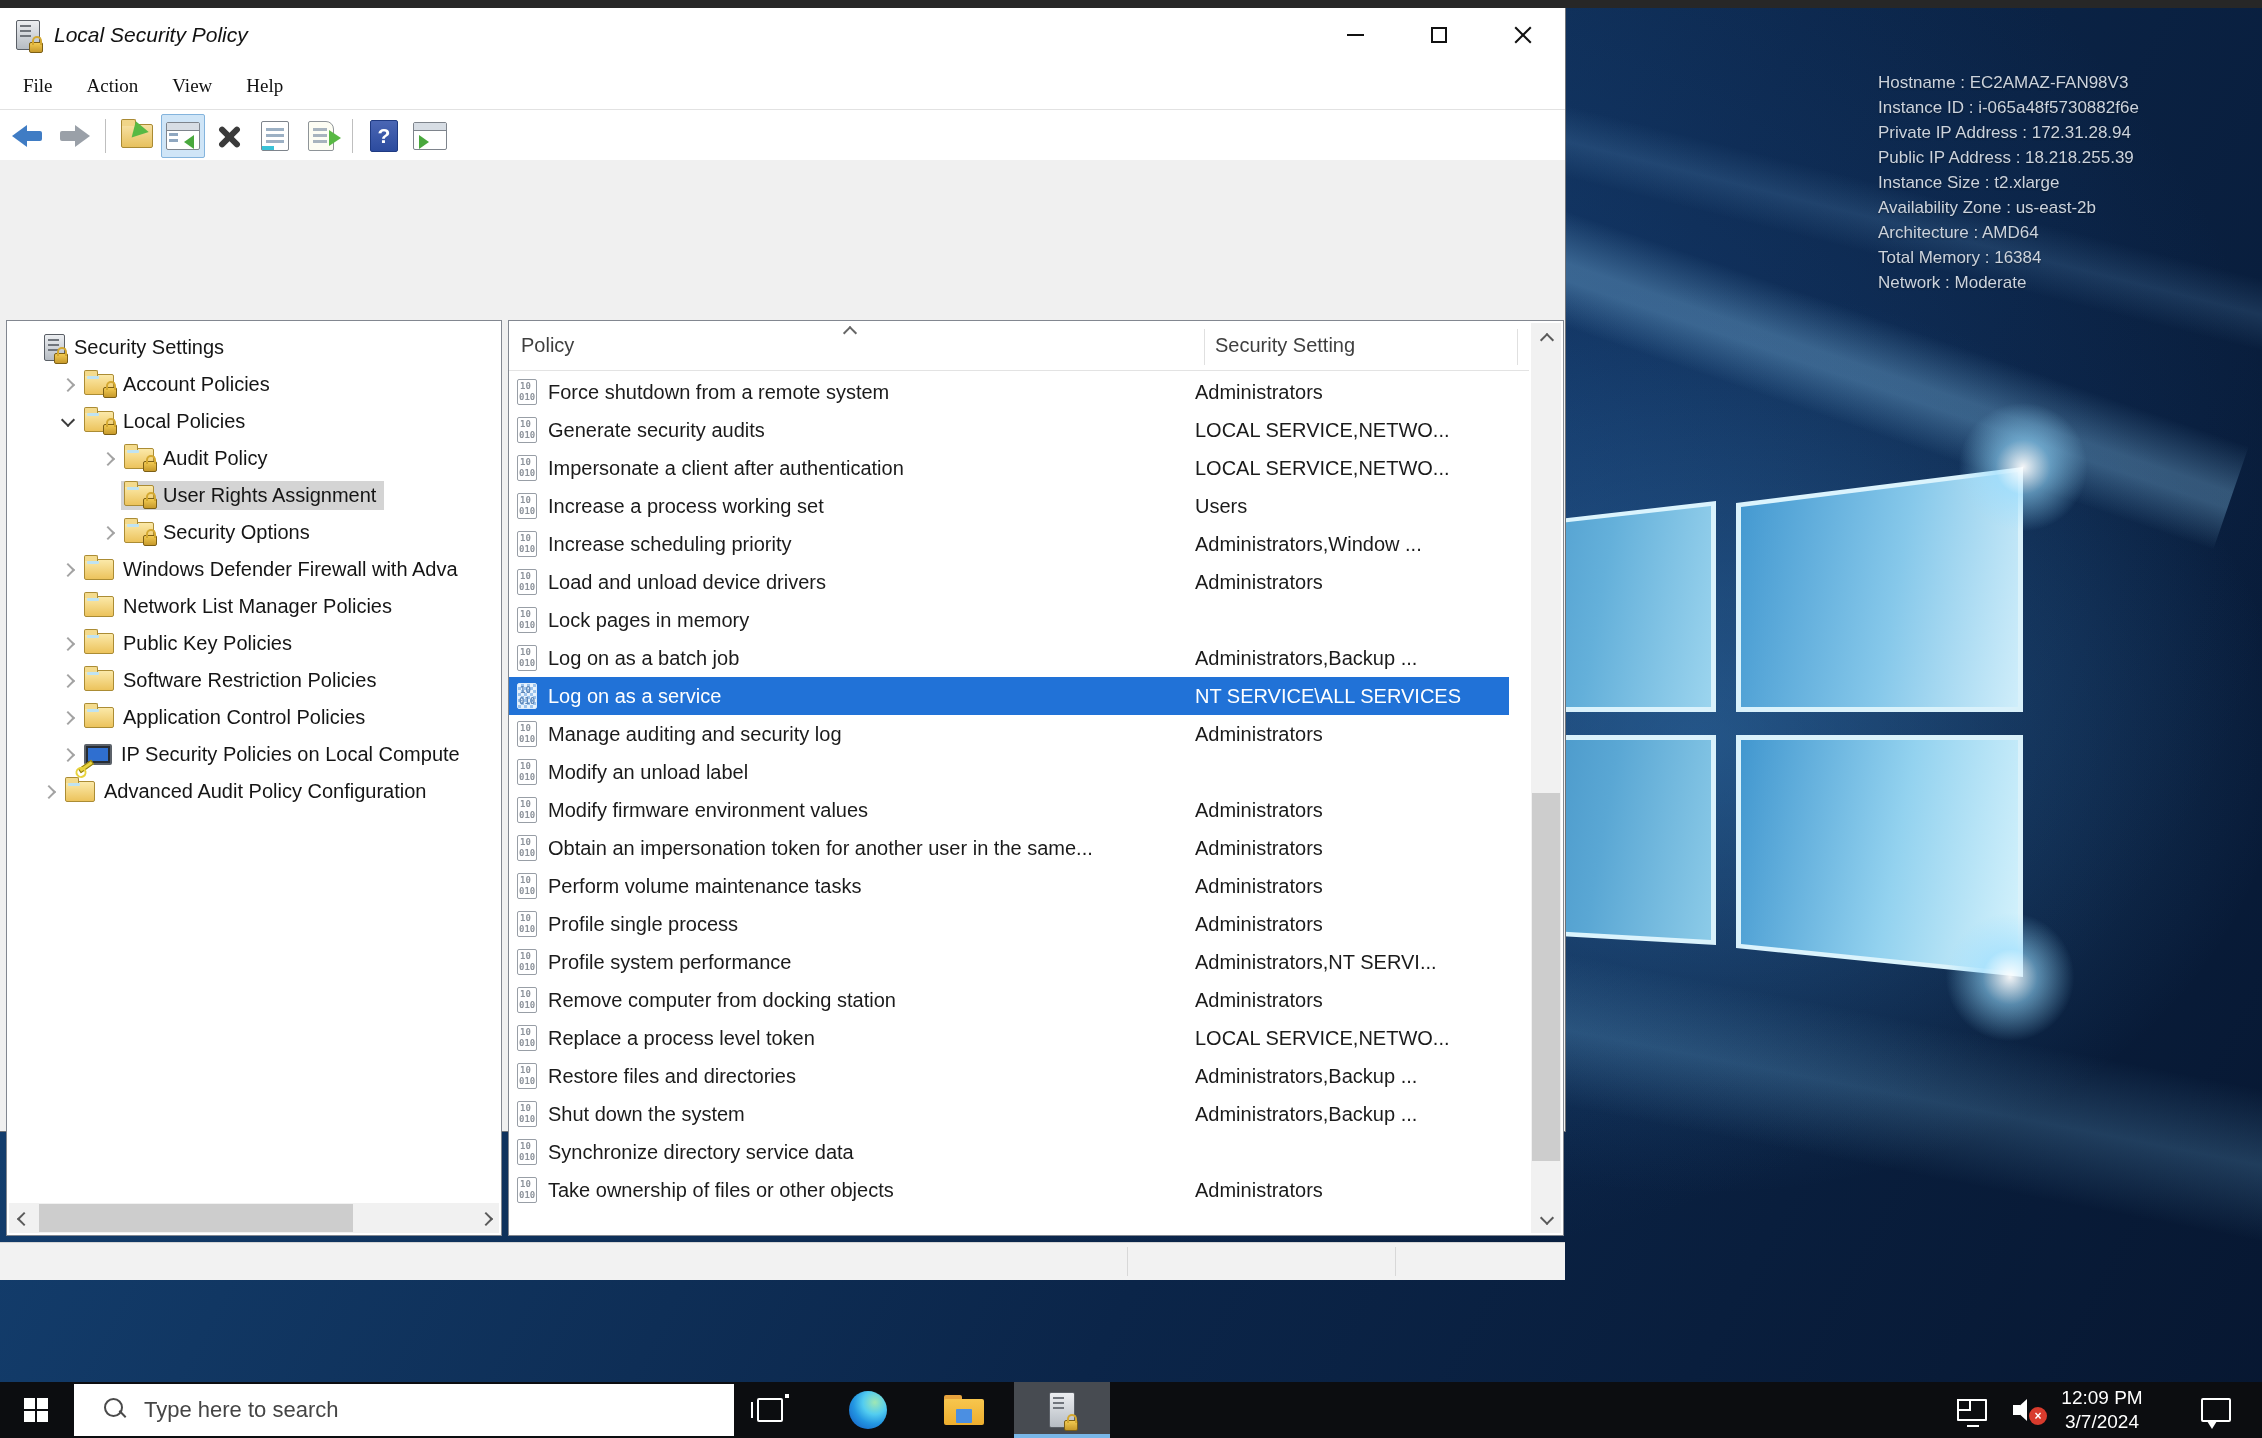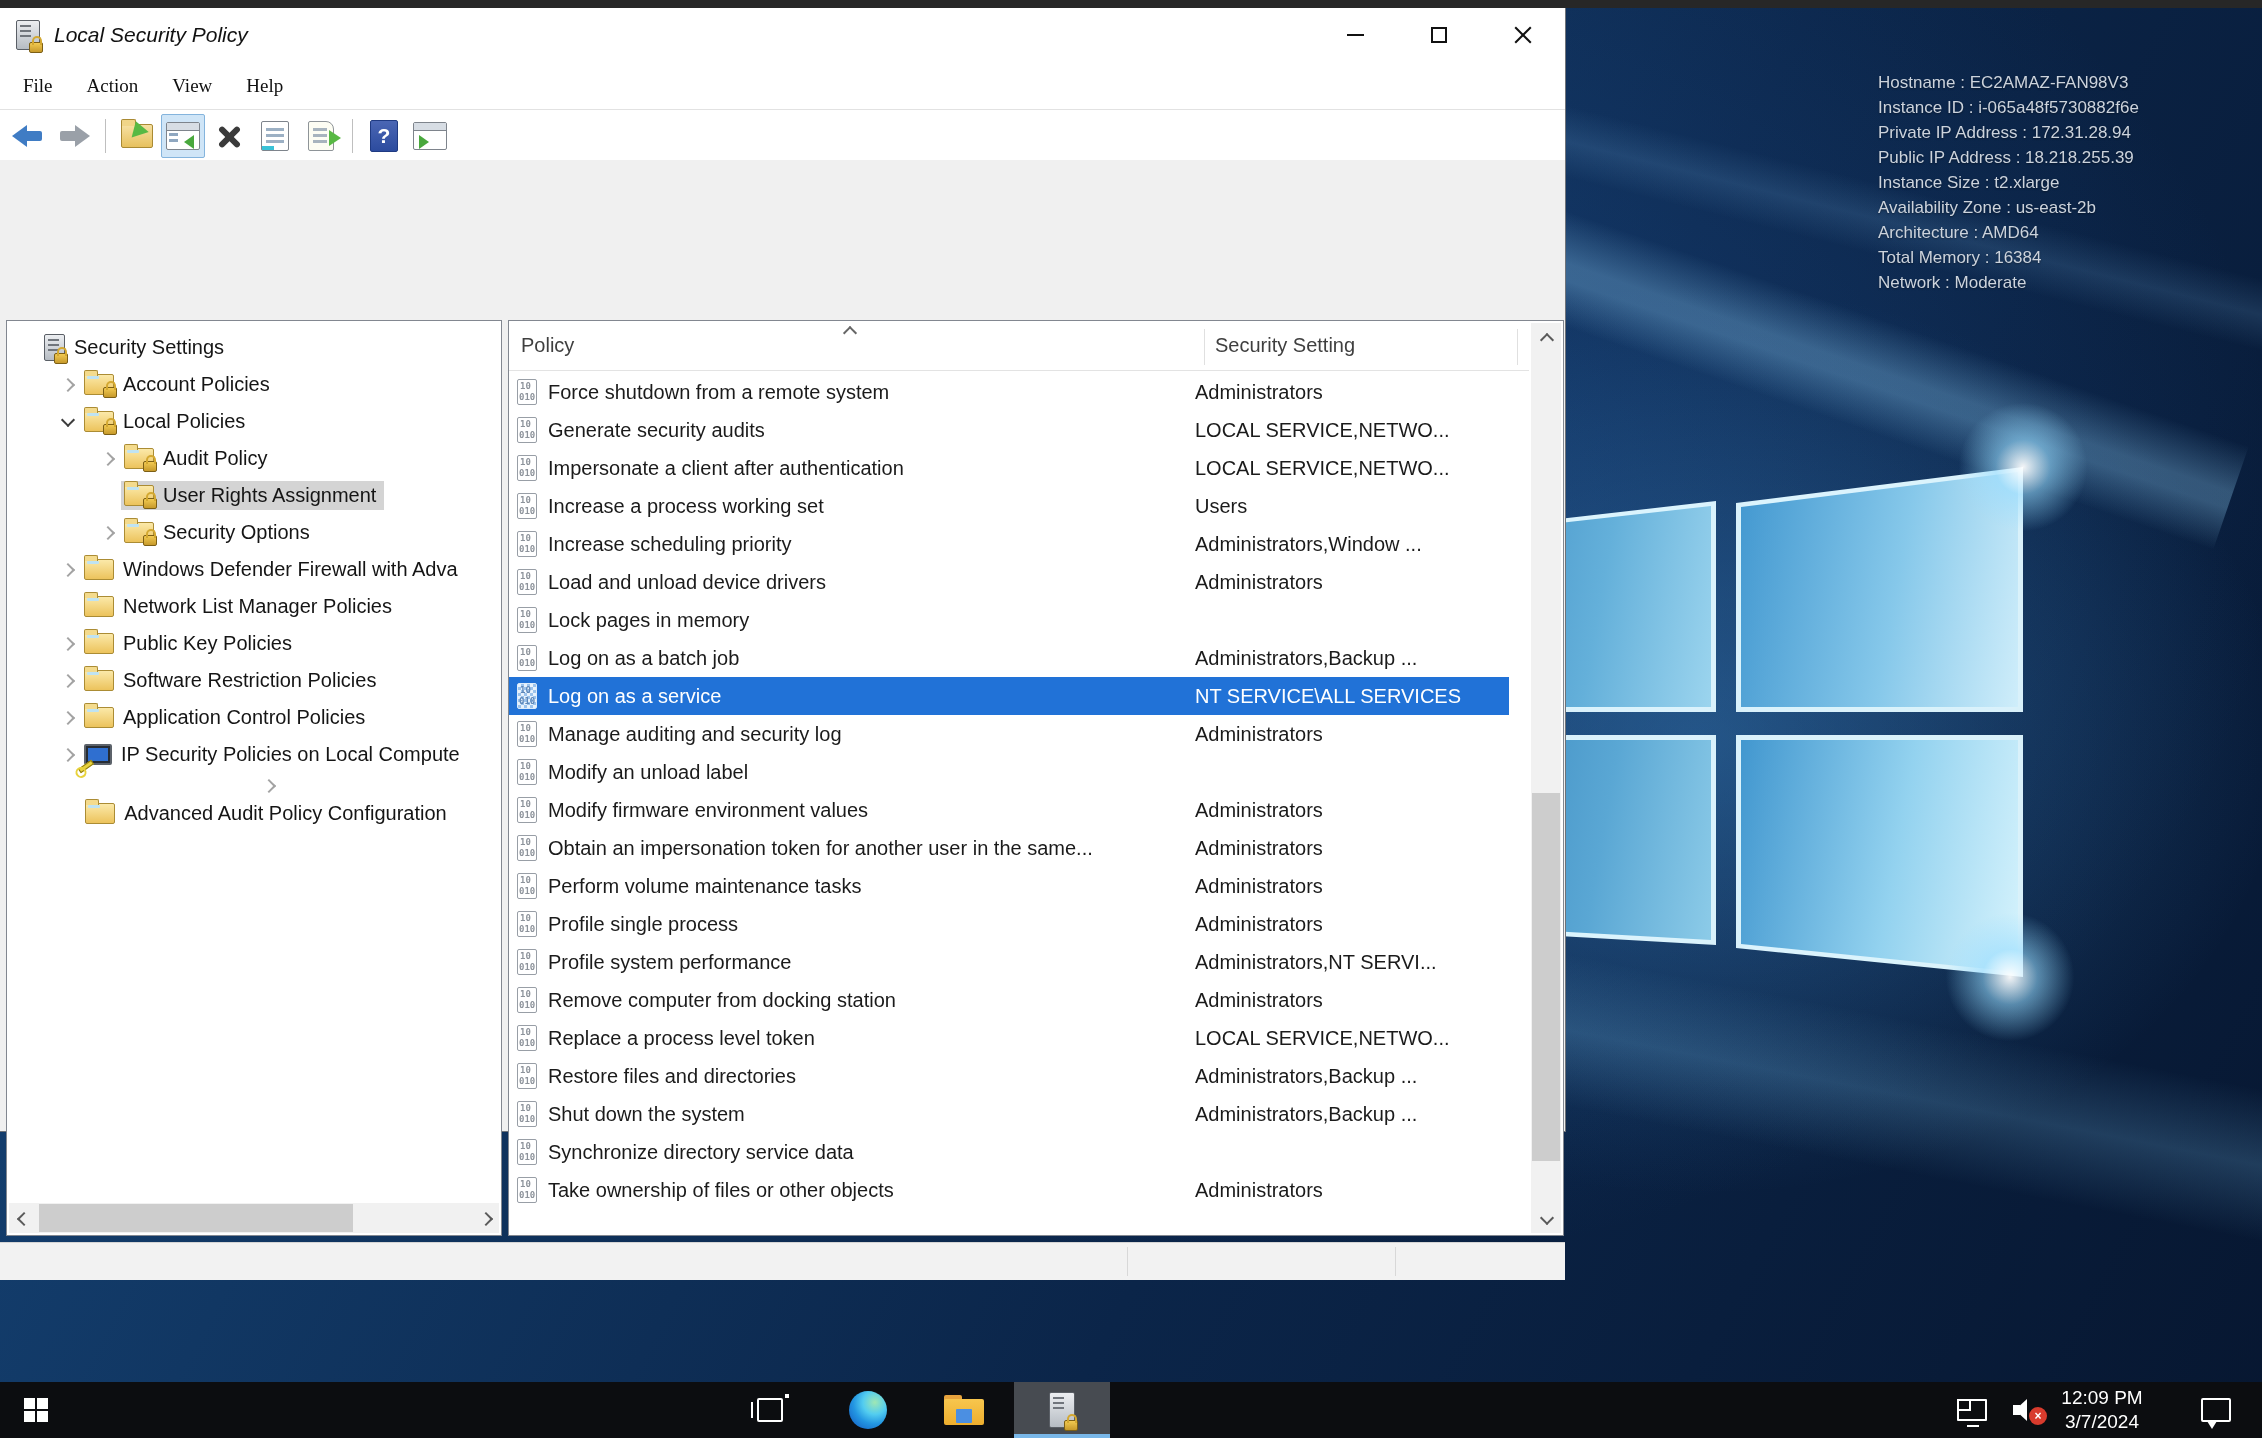--- a/index.html
+++ b/index.html
@@ -419,21 +419,21 @@
             </div>
             <div class="tree-item" style="padding-left: 48px;">
               <span class="expander collapsed"></span>
               <span class="sel-wrap">
                 <span class="ticon ic-ipsec">
                   <span class="ky"></span>
                 </span>
                 <span class="tlabel">IP Security Policies on Local Compute</span>
               </span>
             </div>
-            <div class="tree-item" style="padding-left: 29px; flex-direction: column;">
+            <div class="tree-item" style="padding-left: 29px;">
               <span class="expander collapsed"></span>
               <span class="sel-wrap">
                 <span class="ticon ic-folder plain"></span>
                 <span class="tlabel">Advanced Audit Policy Configuration</span>
               </span>
             </div>
           </div>
         <div class="hscroll">
           <span class="sb-arrow sb-left"></span>
           <span class="h-thumb"></span>
@@ -577,20 +577,24 @@
 
   <div class="taskbar">
     <div class="start-btn">
       <span class="win-logo">
           <span></span>
           <span></span>
           <span></span>
           <span></span>
         </span>
     </div>
+    <div class="search-box">
+      <span class="mag"></span>
+      <input class="search-input" type="text" placeholder="Type here to search" style="">
+    </div>
     <div class="tb-icon-btn taskview">
         <span class="tv"></span>
       </div>
     <div class="tb-icon-btn edge">
         <span class="edge-ball"></span>
       </div>
     <div class="tb-icon-btn explorer">
         <span class="fe">
           <i></i>
         </span>

